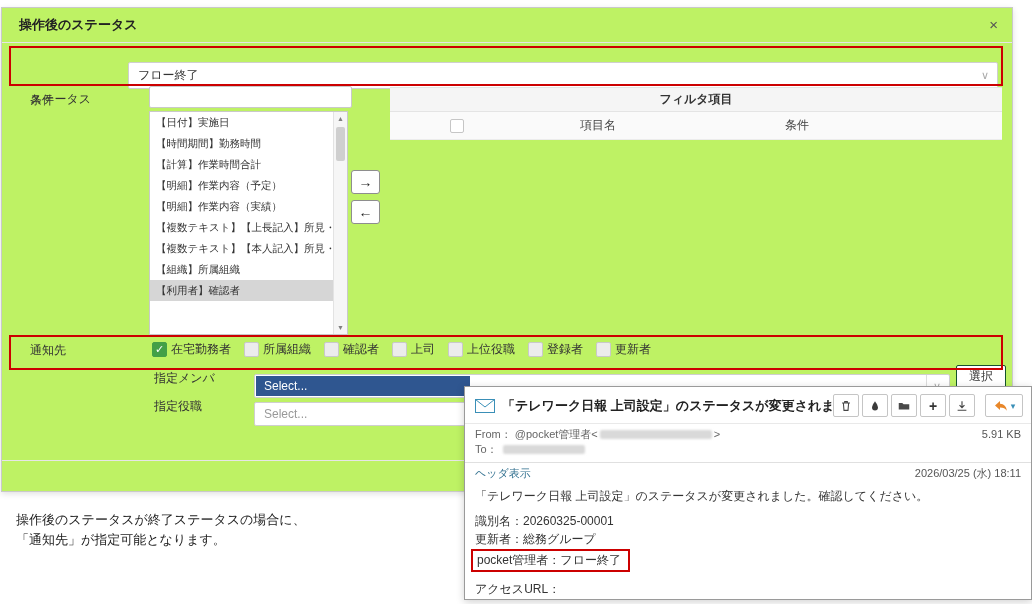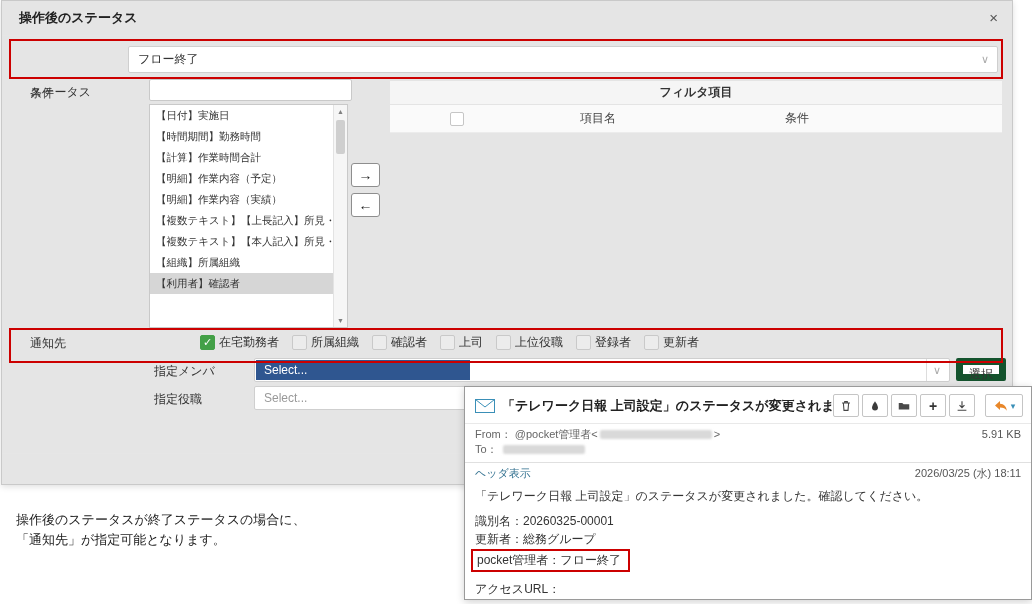--- a/index.html
+++ b/index.html
@@ -1,36 +1,36 @@
 <!DOCTYPE html>
 <html><head>
 <meta charset="utf-8">
 <style>
   html,body{margin:0;padding:0;background:#fff;}
   body{width:1032px;height:604px;overflow:hidden;font-family:"Liberation Sans","DejaVu Sans",sans-serif;color:#333;}
   .stage{position:relative;width:1032px;height:604px;}
 
   
-  .dialog{position:absolute;left:1px;top:0;width:1010px;height:483px;background:#e5e5e5;border:1px solid #c9c9c9;box-shadow:0 2px 6px rgba(0,0,0,.12);}
+  .dialog{position:absolute;left:1px;top:7px;width:1010px;height:483px;background:#bef264;border:1px solid #c9c9c9;box-shadow:0 2px 6px rgba(0,0,0,.12);}
   .dlg-header{position:absolute;left:0;top:0;right:0;height:34px;border-bottom:1px solid #e6e6e6;}
   .dlg-title{position:absolute;left:17px;top:0;line-height:34px;font-size:13px;font-weight:bold;color:#222;}
   .dlg-close{position:absolute;right:14px;top:0;line-height:34px;font-size:15px;color:#555;cursor:pointer;}
 
   .redbox{position:absolute;border:2px solid #cc0000;pointer-events:none;z-index:5;}
   .rb1{left:7px;top:38px;width:990px;height:36px;}
   .rb2{left:7px;top:327px;width:990px;height:31px;}
 
   .lbl{position:absolute;font-size:12px;color:#333;}
   .lbl-status{left:28px;top:51px;margin-top:32px;}
   .lbl-cond{left:28px;top:84px;}
   .lbl-notify{left:28px;top:334px;}
   .lbl-member{left:152px;top:362px;}
   .lbl-role{left:152px;top:390px;text-align:right;}
 
-  .selectbox{position:absolute;background:#fff;border:1px solid #cfcfcf;border-radius:2px;font-size:12px;}
+  .selectbox{position:absolute;background:#fff;border:1px solid #cfcfcf;border-radius:2px;font-size:12px;margin-top:9px;}
   .status-select{left:126px;top:45px;width:868px;height:25px;}
   .sel-val{position:absolute;left:9px;top:0;line-height:25px;color:#333;}
   .sel-chev{position:absolute;right:8px;top:0;line-height:25px;color:#aaa;font-size:11px;}
 
   .search-input{position:absolute;left:147px;top:78px;width:193px;height:20px;border:1px solid #c9c9c9;border-radius:2px;font-size:12px;padding:0 4px;outline:none;}
 
   .listbox{position:absolute;left:147px;top:103px;width:197px;height:222px;border:1px solid #c9c9c9;background:#fff;overflow:hidden;}
   .list-item{height:19px;line-height:19px;padding:1px 16px 1px 6px;font-size:10.5px;white-space:nowrap;overflow:hidden;color:#333;}
   .list-item.selected{background:#d6d6d6;}
   .lb-scroll{position:absolute;right:0;top:0;bottom:0;width:13px;background:#f6f6f6;border-left:1px solid #e3e3e3;}
@@ -41,31 +41,31 @@
   .arrow-btn{position:absolute;left:349px;width:29px;height:24px;background:#fff;border:1px solid #8e8e8e;border-radius:3px;font-size:14px;font-weight:bold;color:#222;padding:0;cursor:pointer;font-family:inherit;}
   .btn-right{top:162px;} .btn-left{top:192px;}
 
   .ftable{position:absolute;left:388px;top:79px;width:612px;}
   .ft-head{height:23px;line-height:23px;background:#f5f5f5;border-top:1px solid #e4e4e4;border-bottom:1px solid #e4e4e4;text-align:center;font-size:12px;font-weight:bold;color:#333;}
   .ft-sub{position:relative;height:27px;background:#fafafa;border-bottom:1px solid #ececec;font-size:12px;color:#444;}
   .ft-cb{position:absolute;left:60px;top:7px;width:12px;height:12px;background:#fff;border:1px solid #c6c6c6;border-radius:2px;}
   .ft-col1{position:absolute;left:190px;top:0;line-height:27px;}
   .ft-col2{position:absolute;left:395px;top:0;line-height:27px;}
 
-  .notify-row{position:absolute;left:150px;top:333px;display:flex;align-items:flex-end;gap:13px;z-index:6;margin-left:48px;}
+  .notify-row{position:absolute;left:150px;top:333px;display:flex;align-items:flex-end;gap:13px;z-index:6;}
   .nopt{display:flex;align-items:center;gap:4px;cursor:pointer;}
   .cb{width:15px;height:15px;background:#ececec;border:1px solid #c9c9c9;border-radius:2px;display:inline-flex;align-items:center;justify-content:center;font-size:11px;color:#fff;box-sizing:border-box;}
   .cb.checked{background:#43a047;border-color:#43a047;}
   .cb.checked::after{content:"✓";}
   .nlbl{font-size:12px;color:#333;}
 
   .member-select{left:252px;top:357px;width:694px;height:22px;}
   .sel-hl{position:absolute;left:1px;top:1px;bottom:1px;width:206px;background:#2f5690;color:#fff;line-height:20px;padding-left:8px;font-size:12px;}
   .member-select .sel-chev{border-left:1px solid #ddd;padding-left:6px;line-height:22px;}
-  .pick-btn{position:absolute;left:954px;top:357px;width:50px;height:23px;background:#fff;border:7px solid #14532d;border-radius:2px;font-size:12px;color:#333;cursor:pointer;font-family:inherit;}
+  .pick-btn{position:absolute;left:954px;top:357px;width:50px;height:23px;background:#fff;border:1px solid #14532d;border-radius:2px;font-size:12px;color:#333;cursor:pointer;font-family:inherit;}
   .role-select{left:252px;top:385px;width:694px;height:22px;}
   .sel-ph{position:absolute;left:9px;top:0;line-height:22px;color:#999;}
 
   .dlg-footer{position:absolute;left:0;right:0;top:452px;border-top:1px solid #e6e6e6;height:30px;}
 
   
   .caption{position:absolute;left:16px;top:510px;font-size:13px;color:#222;line-height:1.55;}
 
   
   .email{position:absolute;left:464px;top:386px;width:566px;height:212px;background:#fff;border:1px solid #9a9a9a;box-shadow:0 2px 8px rgba(0,0,0,.18);z-index:10;overflow:hidden;}

